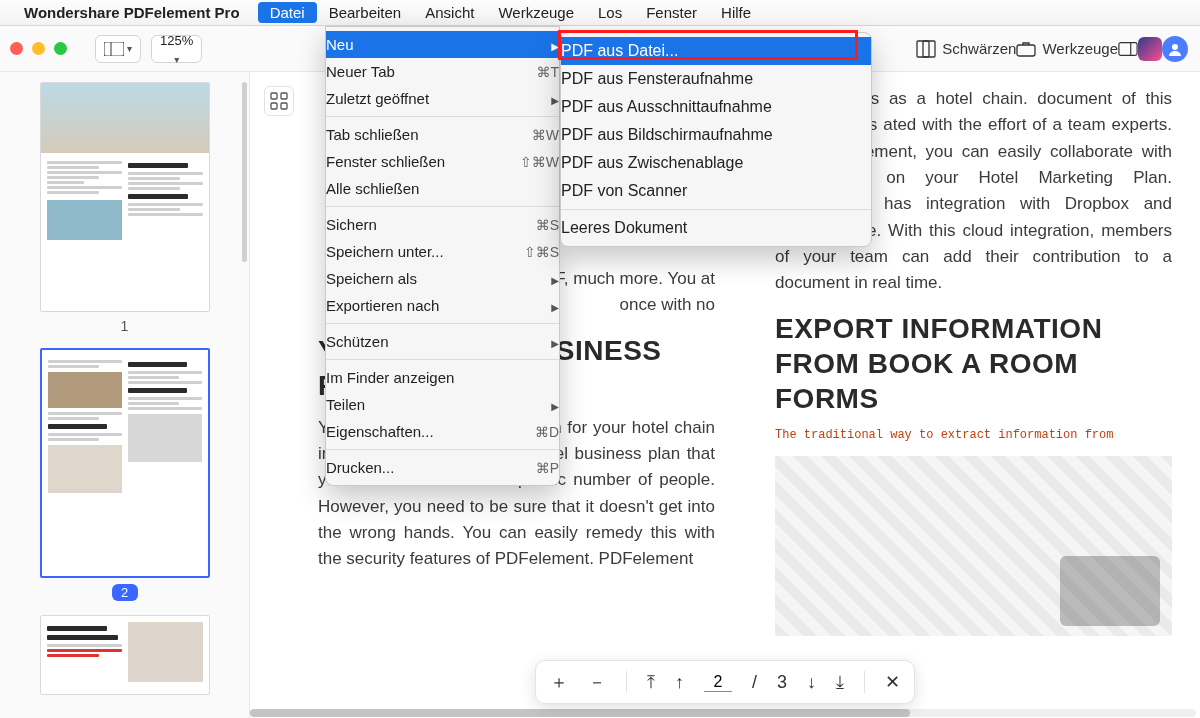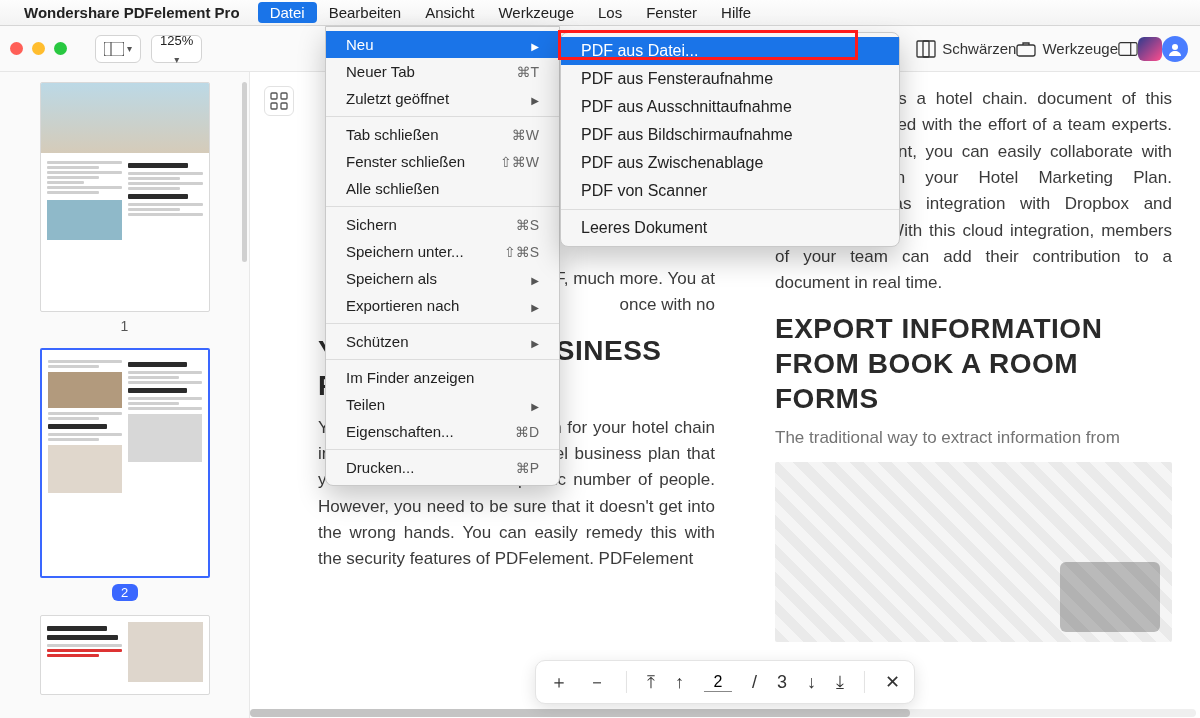--- a/index.html
+++ b/index.html
@@ -44,33 +44,33 @@
   .ttl{height:5px;background:#2b2b2b;margin:4px 0;border-radius:1px;width:80%;}
 
   .main { flex:1; position:relative; overflow:hidden; background:#fff;}
   .iconbar{position:absolute;left:14px;top:14px;width:30px;height:30px;display:flex;align-items:center;justify-content:center;border:1px solid #e2e2e2;border-radius:6px;}
 
   .doc { position:absolute; left:60px; right:20px; top:4px; bottom:0; padding:10px 8px 0 8px; }
   .cols{display:flex;gap:60px;}
   .col{flex:1;min-width:0;}
   .para{font-size:17px;line-height:1.55;color:#3b3b3b;text-align:justify;}
   .h1{font-family:Impact,"Arial Black",sans-serif;font-weight:800;font-size:28px;letter-spacing:.5px;color:#2a2a2a;line-height:1.25;margin:14px 0 12px;}
-  .sub{font-size:17px;color:#737373;margin-top:6px;}
+  .sub{font-size:12px;color:#c2410c;margin-top:6px;font-family:Liberation Mono, monospace;}
   .img-ph{height:180px;background:repeating-linear-gradient(45deg,#eaeaea,#eaeaea 10px,#f5f5f5 10px,#f5f5f5 20px);border-radius:2px;margin-top:14px;position:relative;}
   .img-ph::after{content:"";position:absolute;right:12px;bottom:10px;width:100px;height:70px;background:#333;border-radius:6px;opacity:.3;}
 
   
   .menu{position:absolute;top:26px;left:325px;width:235px;background:#f6f6f6;border:1px solid #c9c9c9;border-radius:0 0 8px 8px;box-shadow:0 12px 28px rgba(0,0,0,.22);padding:4px 0;z-index:50;font-size:15px;}
-  .mi{display:flex;align-items:center;justify-content:space-between;padding:5px 20px;color:#222;cursor:default;}
+  .mi{display:flex;align-items:center;justify-content:space-between;padding:5px 0;color:#222;cursor:default;}
   .mi.hl{background:#1a74e8;color:#fff;}
   .mi .sc{color:#666;font-size:14px;}
   .mi .arr::after{content:"▶";font-size:10px;color:#555;margin-left:6px;} .mi.hl .arr::after{color:#fff;}
   .sep{height:1px;background:#dcdcdc;margin:4px 0;}
 
-  .submenu{position:absolute;top:32px;left:560px;width:340px;background:#f6f6f6;border:1px solid #c9c9c9;border-radius:8px;box-shadow:0 12px 28px rgba(0,0,0,.22);padding:4px 0;z-index:51;font-size:16px;}
+  .submenu{position:absolute;top:32px;left:560px;width:312px;background:#f6f6f6;border:1px solid #c9c9c9;border-radius:8px;box-shadow:0 12px 28px rgba(0,0,0,.22);padding:4px 0;z-index:51;font-size:16px;}
   .highlight-box{position:absolute;top:30px;left:558px;width:300px;height:30px;border:3px solid #ff1b1b;z-index:60;pointer-events:none;}
 
   
   .pnav{position:absolute;bottom:14px;left:50%;transform:translateX(-50%);height:44px;background:#fff;border:1px solid #e4e4e4;border-radius:10px;box-shadow:0 4px 16px rgba(0,0,0,.12);display:flex;align-items:center;padding:0 14px;gap:20px;z-index:40;font-size:18px;color:#333;}
   .pnav .v{width:1px;height:22px;background:#e3e3e3;}
   .pnav input{width:28px;border:none;border-bottom:1px solid #888;text-align:center;font-size:16px;background:transparent;outline:none;}
 
   .hscroll{position:absolute;left:250px;right:4px;bottom:1px;height:8px;background:#efefef;border-radius:4px;}
   .hscroll div{position:absolute;left:0;width:660px;height:100%;background:#c4c4c4;border-radius:4px;}
   svg{display:block;}

